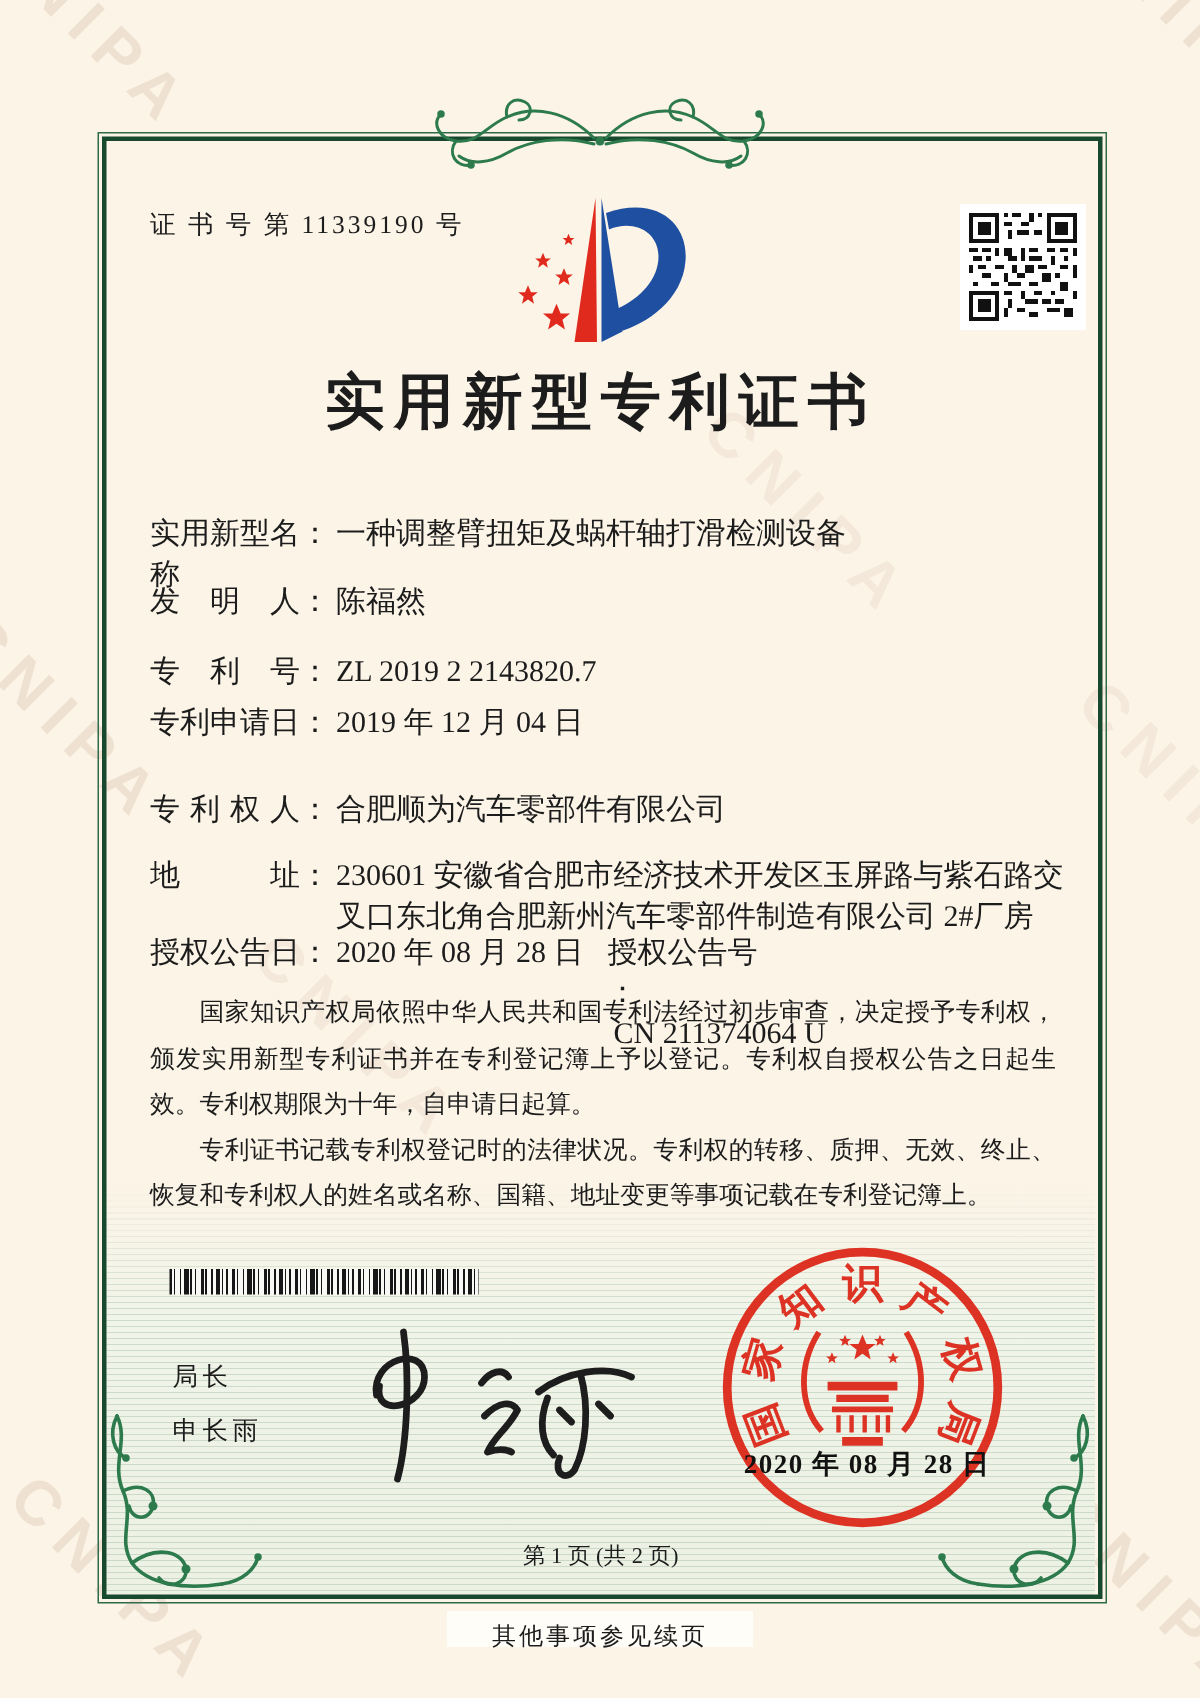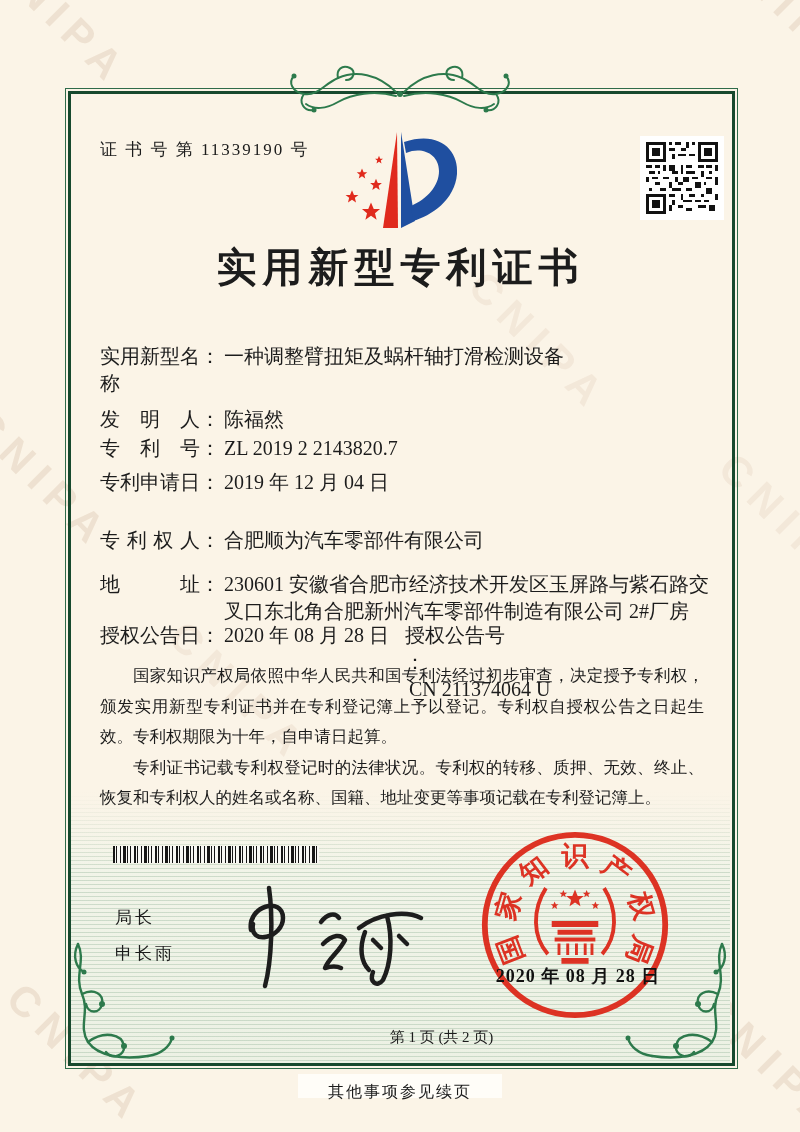--- a/index.html
+++ b/index.html
@@ -71,21 +71,21 @@
   .signer-title{left:115px;top:906px;font-size:17px;letter-spacing:3px;z-index:3;}
   .signer-name{left:115px;top:942px;font-size:17px;letter-spacing:3px;z-index:3;}
   .signature{left:225px;top:878px;z-index:4;}
   
   .seal{left:478px;top:828px;z-index:4;opacity:.92;}
   .seal-date{
     left:488px;top:964px;width:180px;text-align:center;
     font-size:18px;letter-spacing:1px;color:#111;z-index:5;font-weight:bold;
   }
   
-  .page-info{left:65px;top:1028px;width:671px;text-align:center;font-size:15px;z-index:3;padding-left:41px;}
+  .page-info{left:65px;top:1028px;width:671px;text-align:center;font-size:15px;z-index:3;}
   .cont-box{
     left:298px;top:1074px;width:204px;height:24px;background:#fffdf8;
     text-align:center;line-height:36px;font-size:16px;letter-spacing:2px;z-index:3;
   }
   .ornament-top{left:278px;top:62px;z-index:3;}
   .flourish-left{left:70px;top:942px;z-index:3;}
   .flourish-right{left:620px;top:942px;z-index:3;transform:scaleX(-1);}
 </style>
 </head>
 <body>
@@ -201,21 +201,21 @@
     </g>
   </svg>
 
   <div class="abs title">实用新型专利证书</div>
 
   <div class="abs field" style="top:343px;">
     <span class="f-label">实用新型名称</span>
       <span class="f-colon">：</span>
     <span class="f-value">一种调整臂扭矩及蜗杆轴打滑检测设备</span>
   </div>
-  <div class="abs field" style="top:406px;">
+  <div class="abs field" style="top:389px;font-family:Liberation Mono, monospace;">
     <span class="f-label">发明人</span>
       <span class="f-colon">：</span>
     <span class="f-value">陈福然</span>
   </div>
   <div class="abs field" style="top:435px;">
     <span class="f-label">专利号</span>
       <span class="f-colon">：</span>
     <span class="f-value">ZL 2019 2 2143820.7</span>
   </div>
   <div class="abs field" style="top:469px;">

